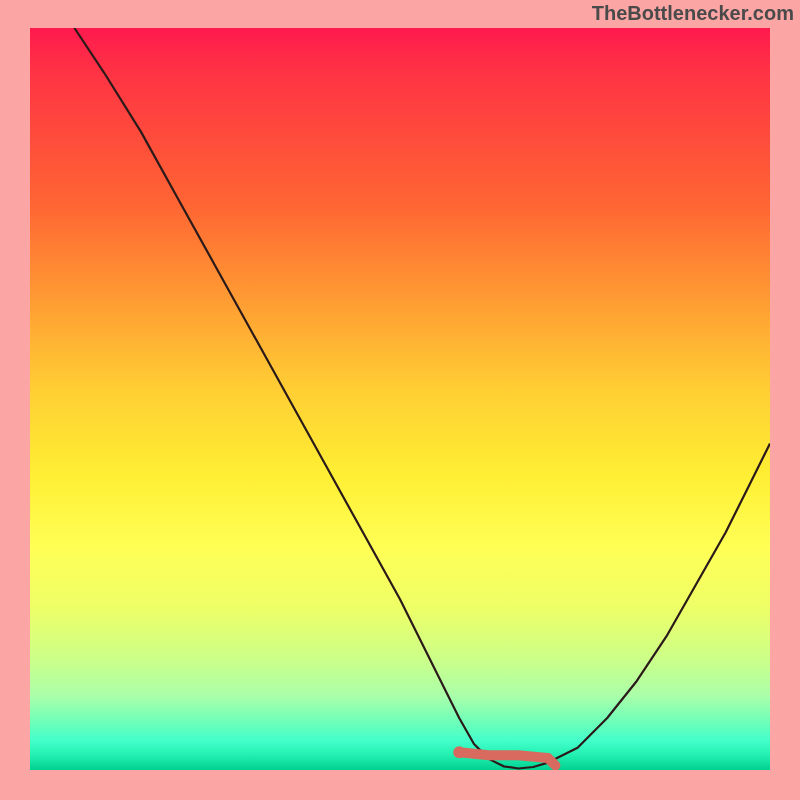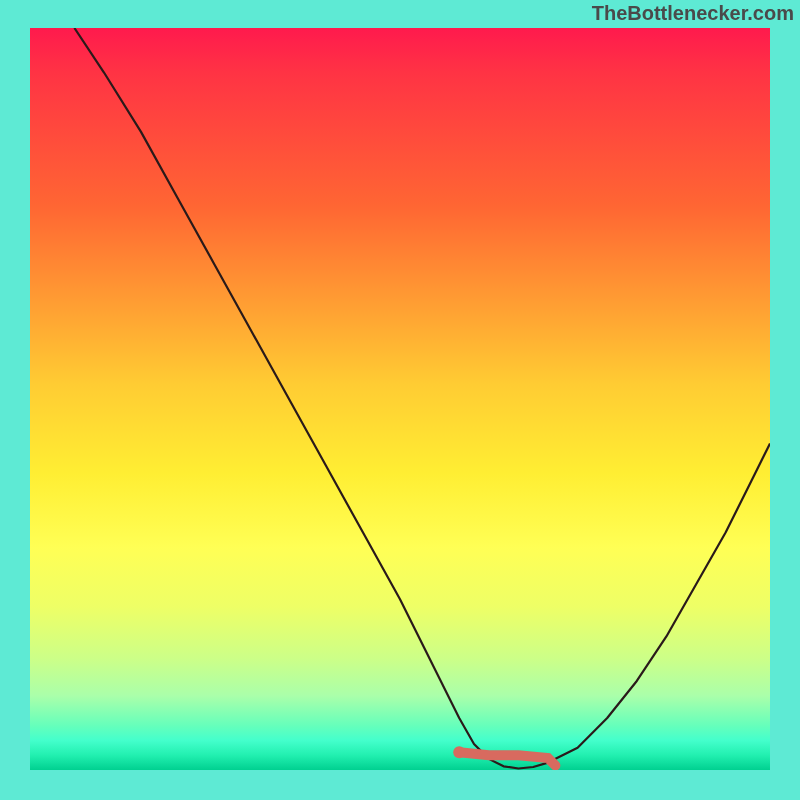--- a/index.html
+++ b/index.html
@@ -8,21 +8,21 @@
     width: 800px;
     height: 800px;
     overflow: hidden;
     font-family: Arial, Helvetica, sans-serif;
     background: #000;
   }
   .frame {
     position: relative;
     width: 800px;
     height: 800px;
-    background: #5eead4;
+    background: #fca5a5;
   }
   .attribution {
     position: absolute;
     top: 2px;
     right: 6px;
     color: #4a4a4a;
     font-size: 20px;
     font-weight: bold;
     z-index: 5;
   }

